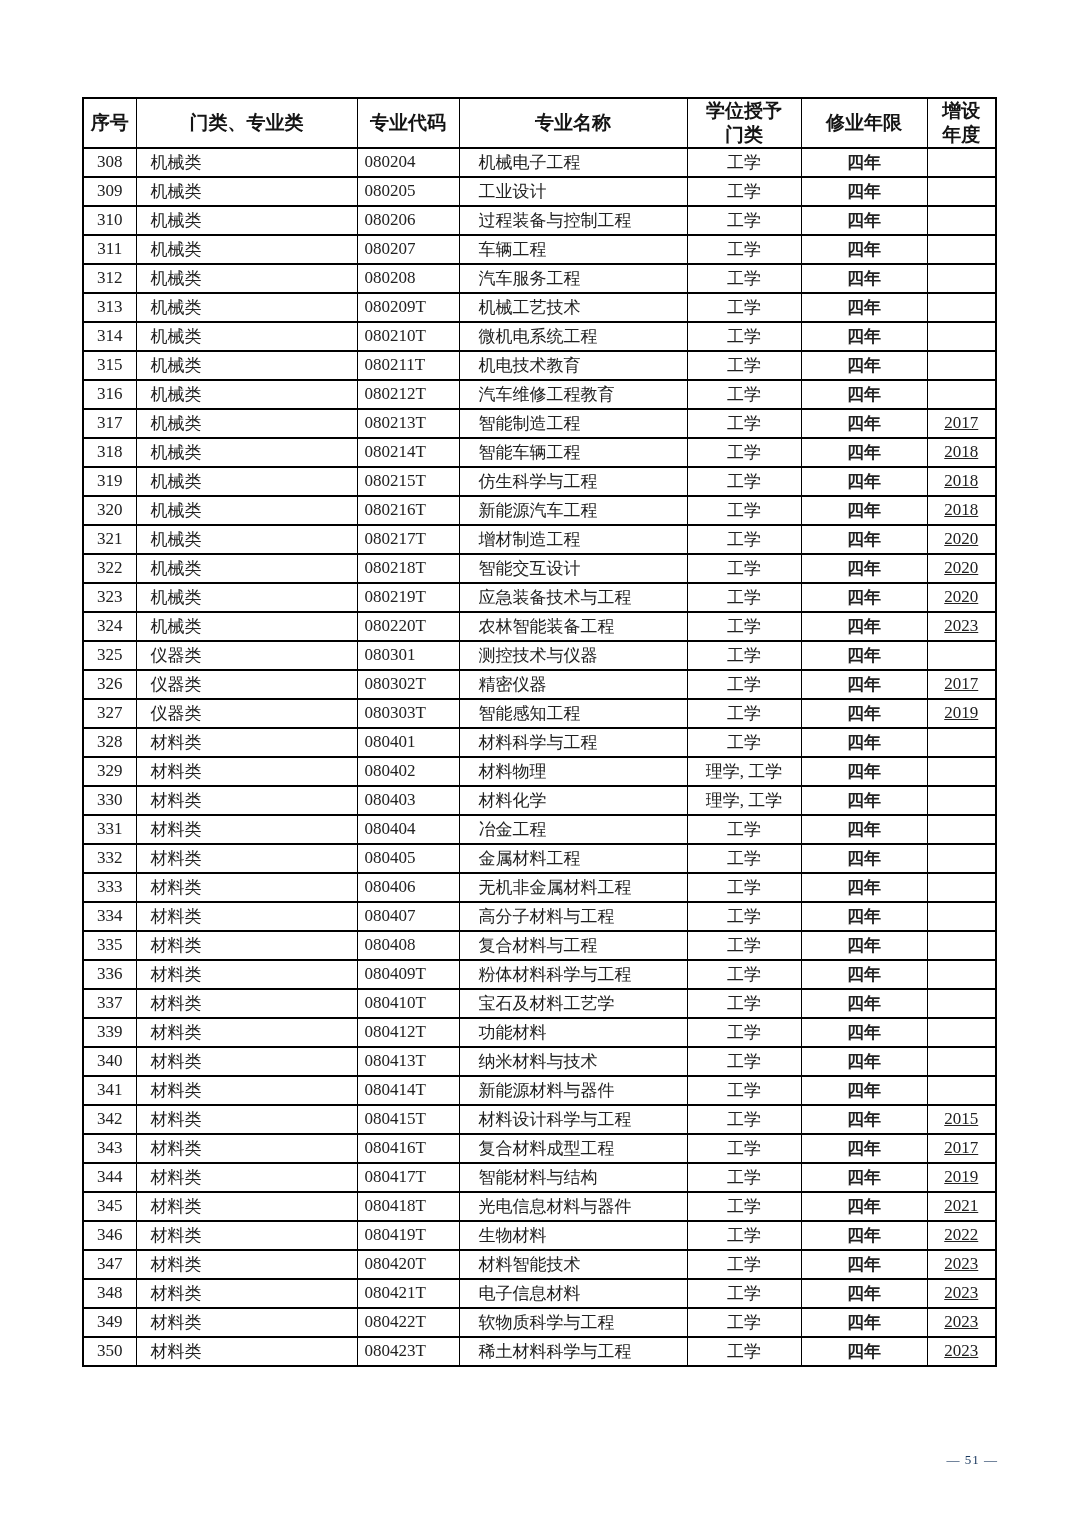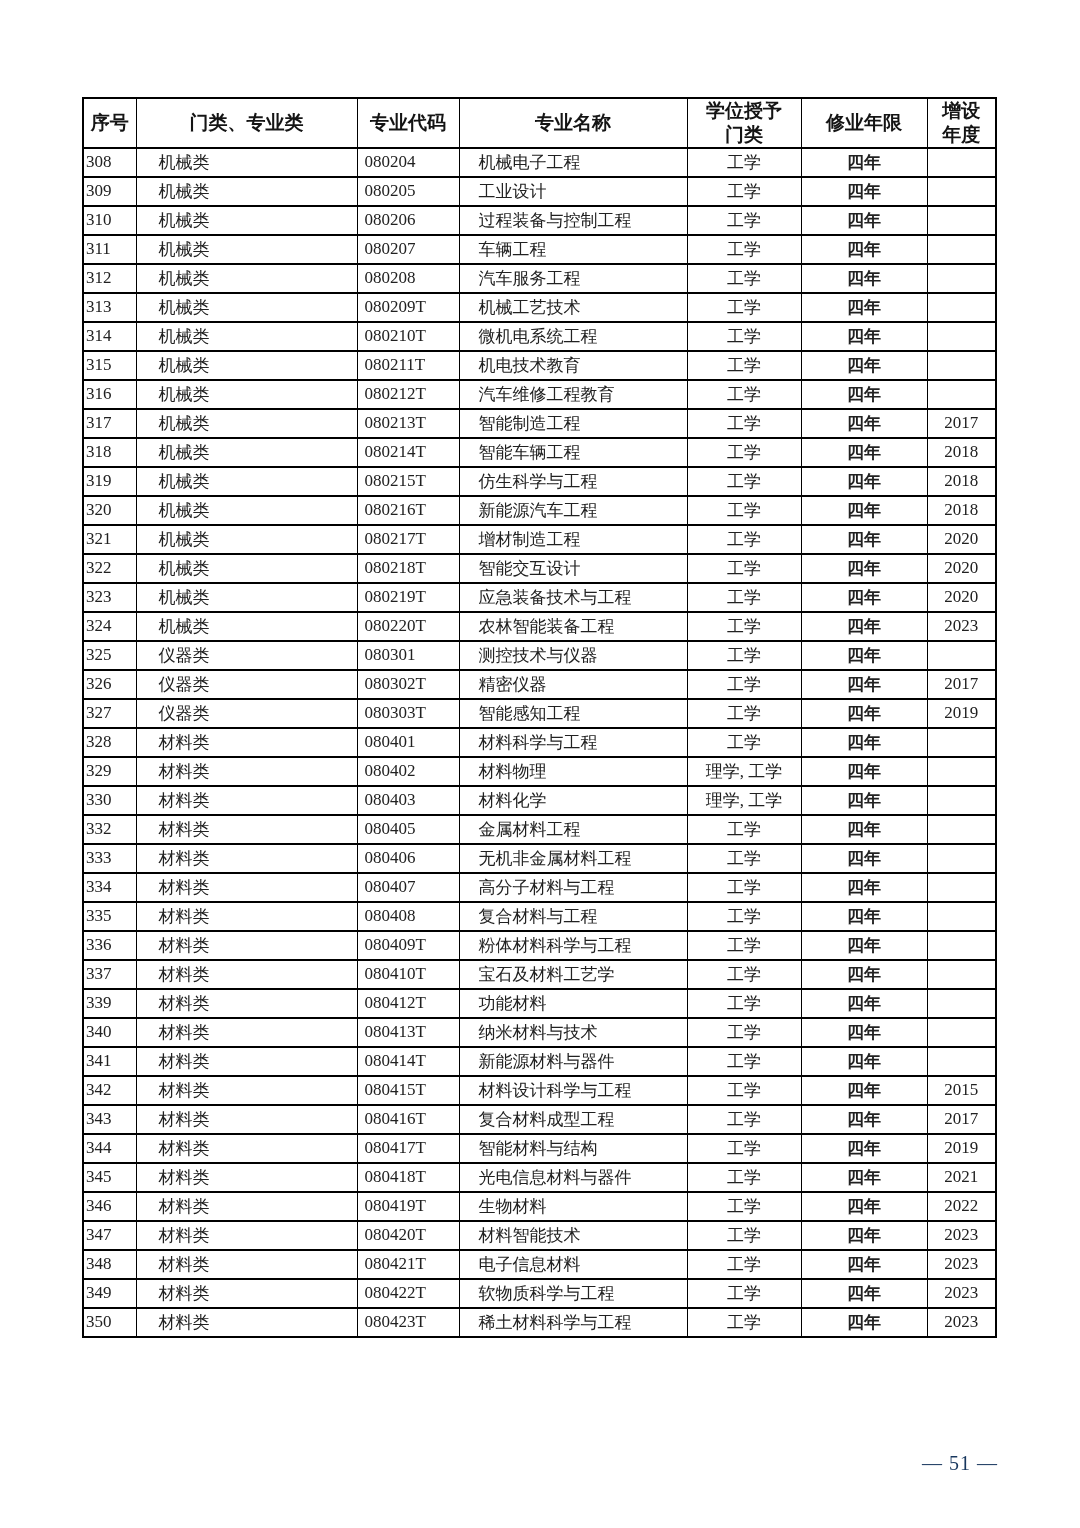--- a/index.html
+++ b/index.html
@@ -21,30 +21,30 @@
   }
   table.majors thead tr{height:41px;}
   table.majors tbody tr{height:29px;}
   th{
     font-family:"Liberation Sans","DejaVu Sans",sans-serif;
     font-weight:bold;font-size:19px;line-height:1.25;
     text-align:center;vertical-align:middle;color:#141414;
     padding:0;
   }
   td{font-size:17px;vertical-align:middle;padding:0 2px;}
-  td.c-seq{text-align:left;}
-  td.c-category{text-align:left;padding-left:22px;}
+  td.c-seq{text-align:center;}
+  td.c-category{text-align:left;padding-left:14px;}
   td.c-code{text-align:left;padding-left:7px;}
   td.c-name{text-align:left;padding-left:19px;}
   td.c-degree{text-align:center;}
   td.c-years{text-align:center;font-weight:bold;}
-  td.c-added{text-align:center;}
+  td.c-added{text-align:center;text-decoration:underline;}
   .page-number{
     position:absolute;top:1452px;right:82px;
-    font-size:20px;color:#17365d;letter-spacing:1px;
+    font-size:13px;color:#17365d;letter-spacing:1px;
   }
 </style>
 </head>
 <body>
 
 <div class="sheet">
   <table class="majors">
     <colgroup>
       <col style="width:53px">
       <col style="width:221px">
@@ -283,20 +283,29 @@
         <tr>
           <td class="c-seq">330</td>
           <td class="c-category">材料类</td>
           <td class="c-code">080403</td>
           <td class="c-name">材料化学</td>
           <td class="c-degree">理学, 工学</td>
           <td class="c-years">四年</td>
           <td class="c-added"></td>
         </tr>
         <tr>
+          <td class="c-seq">331</td>
+          <td class="c-category">材料类</td>
+          <td class="c-code">080404</td>
+          <td class="c-name">冶金工程</td>
+          <td class="c-degree">工学</td>
+          <td class="c-years">四年</td>
+          <td class="c-added"></td>
+        </tr>
+        <tr>
           <td class="c-seq">332</td>
           <td class="c-category">材料类</td>
           <td class="c-code">080405</td>
           <td class="c-name">金属材料工程</td>
           <td class="c-degree">工学</td>
           <td class="c-years">四年</td>
           <td class="c-added"></td>
         </tr>
         <tr>
           <td class="c-seq">333</td>

